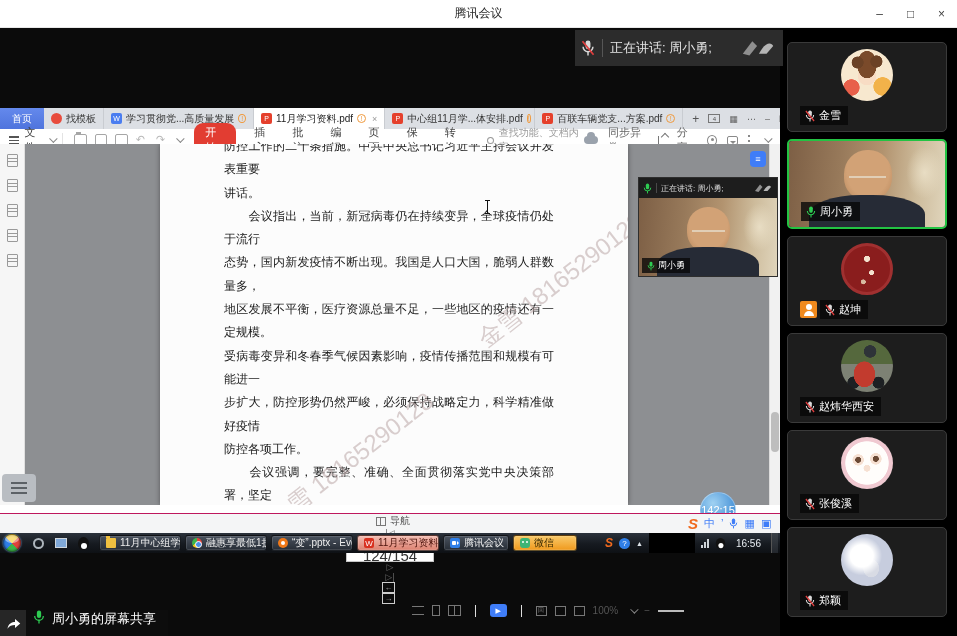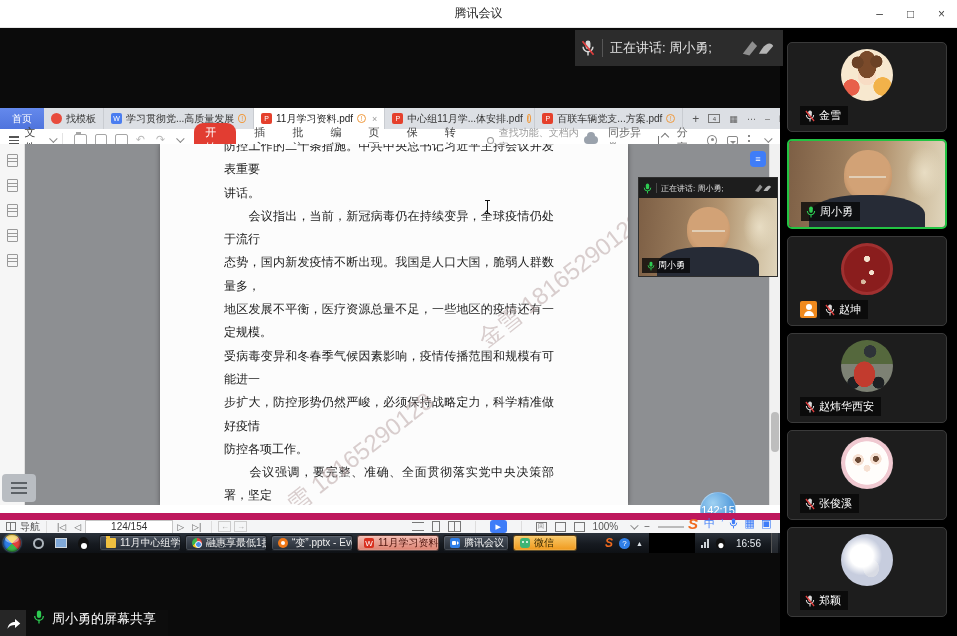--- a/index.html
+++ b/index.html
@@ -122,28 +122,28 @@
   #nav-float{position:absolute;left:2px;top:330px;width:34px;height:28px;background:#b9bdc2;border-radius:4px;
              display:flex;align-items:center;justify-content:center;z-index:7;}
   .list-glyph{width:16px;height:12px;
               background:linear-gradient(#5c6166 0 2px,#0000 2px 5px,#5c6166 5px 7px,#0000 7px 10px,#5c6166 10px 12px);}
   #timer-bubble{position:absolute;left:700px;top:384px;width:36px;height:36px;border-radius:50%;
                 background:radial-gradient(circle at 35% 30%,#9fd1f2,#4a94d8 70%,#2f74b8);
                 color:#fff;font-size:11px;display:flex;align-items:center;justify-content:center;z-index:1;
                 border:1px solid rgba(255,255,255,.35);}
   
   #statusbar{position:absolute;left:0;top:405px;width:780px;height:20px;background:#f4f5f6;
-             border-top:7px solid #be185d;display:flex;align-items:center;font-size:10px;color:#555;z-index:2;}
+             border-top:1px solid #be185d;display:flex;align-items:center;font-size:10px;color:#555;z-index:2;flex-direction:column;}
   .sb-div{width:1px;height:12px;background:#ddd;margin:0 6px;}
   #nav-btn{display:flex;align-items:center;gap:4px;margin-left:6px;}
   .nav-ic{width:10px;height:9px;border:1px solid #777;position:relative;}
   .nav-ic::before{content:"";position:absolute;left:3px;top:0;width:1px;height:100%;background:#777;}
   .pg-arrow{margin:0 4px;color:#666;font-size:9px;}
   #page-box{width:88px;height:14px;background:#fff;border:1px solid #c6c6c6;display:flex;
-            align-items:center;justify-content:center;font-size:10px;color:#333;}
+            align-items:center;justify-content:center;font-size:15px;color:#333;}
   .hist{width:13px;height:11px;border:1px solid #ccc;color:#aaa;font-size:8px;display:inline-flex;
         align-items:center;justify-content:center;margin-right:3px;}
   #statusbar .right{margin-left:auto;display:flex;align-items:center;gap:8px;padding-right:96px;}
   .pg1{width:8px;height:11px;border:1px solid #777;}
   .pg2{width:13px;height:11px;border:1px solid #777;
        background:linear-gradient(90deg,#0000 0 5px,#777 5px 6px,#0000 6px);}
   .fitw{width:12px;height:9px;border-top:1px solid #777;border-bottom:1px solid #777;}
   .play-btn{width:17px;height:13px;border-radius:3px;background:#3f7df8;color:#fff;font-size:7px;
             display:flex;align-items:center;justify-content:center;}
   .fit-ic{width:11px;height:10px;border:1px solid #777;font-size:6px;color:#777;

